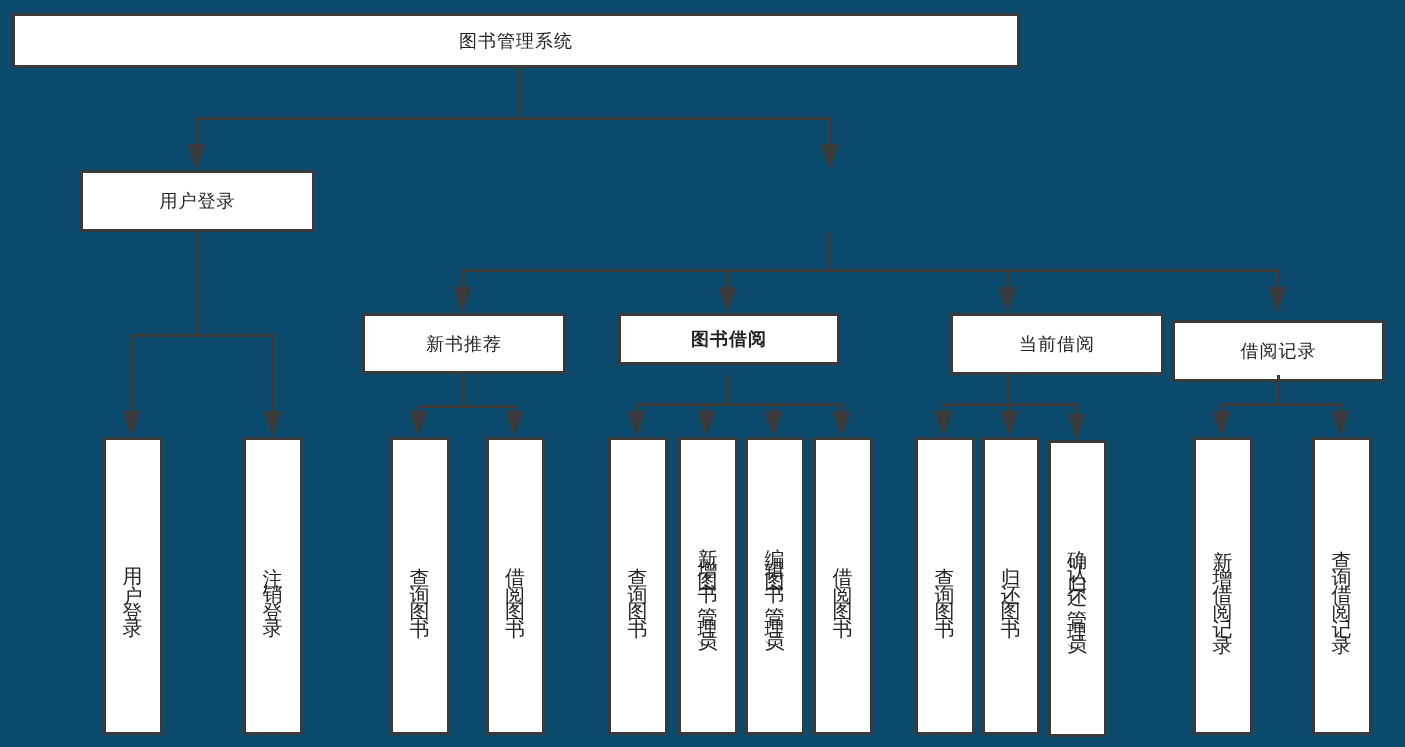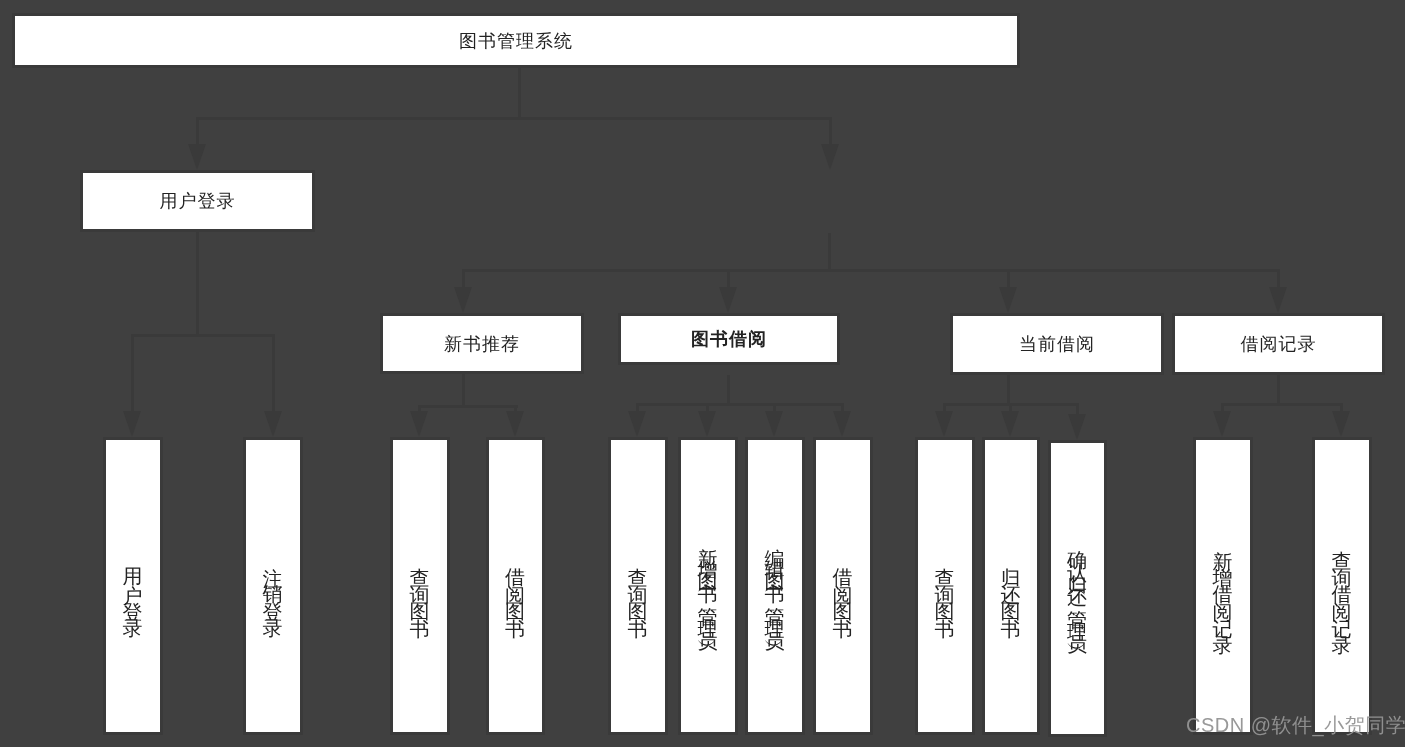--- a/index.html
+++ b/index.html
@@ -1,17 +1,17 @@
 <!DOCTYPE html>
 <html><head>
 <meta charset="utf-8">
 <style>
   html,body{margin:0;padding:0;background:#fff;}
   #canvas{
-    position:relative;width:1405px;height:747px;background:#404040;overflow:hidden;
+    position:relative;width:1405px;height:747px;background:#0c4a6e;overflow:hidden;
     font-family:"Liberation Sans",sans-serif;color:#222;
   }
   .box{
     position:absolute;box-sizing:border-box;border:3px solid #3a3a3a;background:#fff;
     display:flex;align-items:center;justify-content:center;
     font-size:18px;letter-spacing:1px;color:#232323;
   }
   .vbox{
     position:absolute;box-sizing:border-box;border:3px solid #3a3a3a;background:#fff;
     display:flex;align-items:center;justify-content:center;
@@ -69,30 +69,30 @@
     <div class="line" style="left:462px;top:272px;width:3px;height:15px;"></div>
     <div class="arrow" style="left:454px;top:287px;"></div>
     <div class="line" style="left:727px;top:272px;width:3px;height:15px;"></div>
     <div class="arrow" style="left:719px;top:287px;"></div>
     <div class="line" style="left:1007px;top:272px;width:3px;height:15px;"></div>
     <div class="arrow" style="left:999px;top:287px;"></div>
     <div class="line" style="left:1277px;top:272px;width:3px;height:15px;"></div>
     <div class="arrow" style="left:1269px;top:287px;"></div>
   </div>
 
-  <div class="box" style="left:380px;top:313px;width:204px;height:61px;">
+  <div class="box" style="left:362px;top:313px;width:204px;height:61px;">
     <span>新书推荐</span>
   </div>
   <div class="box" style="left:618px;top:313px;width:222px;height:52px;font-weight:bold;">
     <span>图书借阅</span>
   </div>
   <div class="box" style="left:902px;top:313px;width:214px;height:62px;margin-left:48px;">
     <span>当前借阅</span>
   </div>
-  <div class="box" style="left:1172px;top:313px;width:213px;height:62px;">
+  <div class="box" style="left:1172px;top:320px;width:213px;height:62px;">
     <span>借阅记录</span>
   </div>
 
   <div>
     <div class="line" style="left:462px;top:374px;width:3px;height:34px;"></div>
     <div class="line" style="left:418px;top:405px;width:100px;height:3px;"></div>
     <div class="line" style="left:418px;top:408px;width:3px;height:3px;"></div>
     <div class="arrow" style="left:410px;top:411px;"></div>
     <div class="line" style="left:514px;top:408px;width:3px;height:3px;"></div>
     <div class="arrow" style="left:506px;top:411px;"></div>
@@ -168,15 +168,14 @@
     <span class="vlabel compact">确认归还（管理员）</span>
   </div>
 
   <div class="vbox" style="left:1193px;top:437px;width:60px;height:298px;">
     <span class="vlabel">新增借阅记录</span>
   </div>
   <div class="vbox" style="left:1312px;top:437px;width:60px;height:298px;">
     <span class="vlabel">查询借阅记录</span>
   </div>
 
-  <div class="watermark">CSDN @软件_小贺同学</div>
 
 </div>
 
 </body></html>

